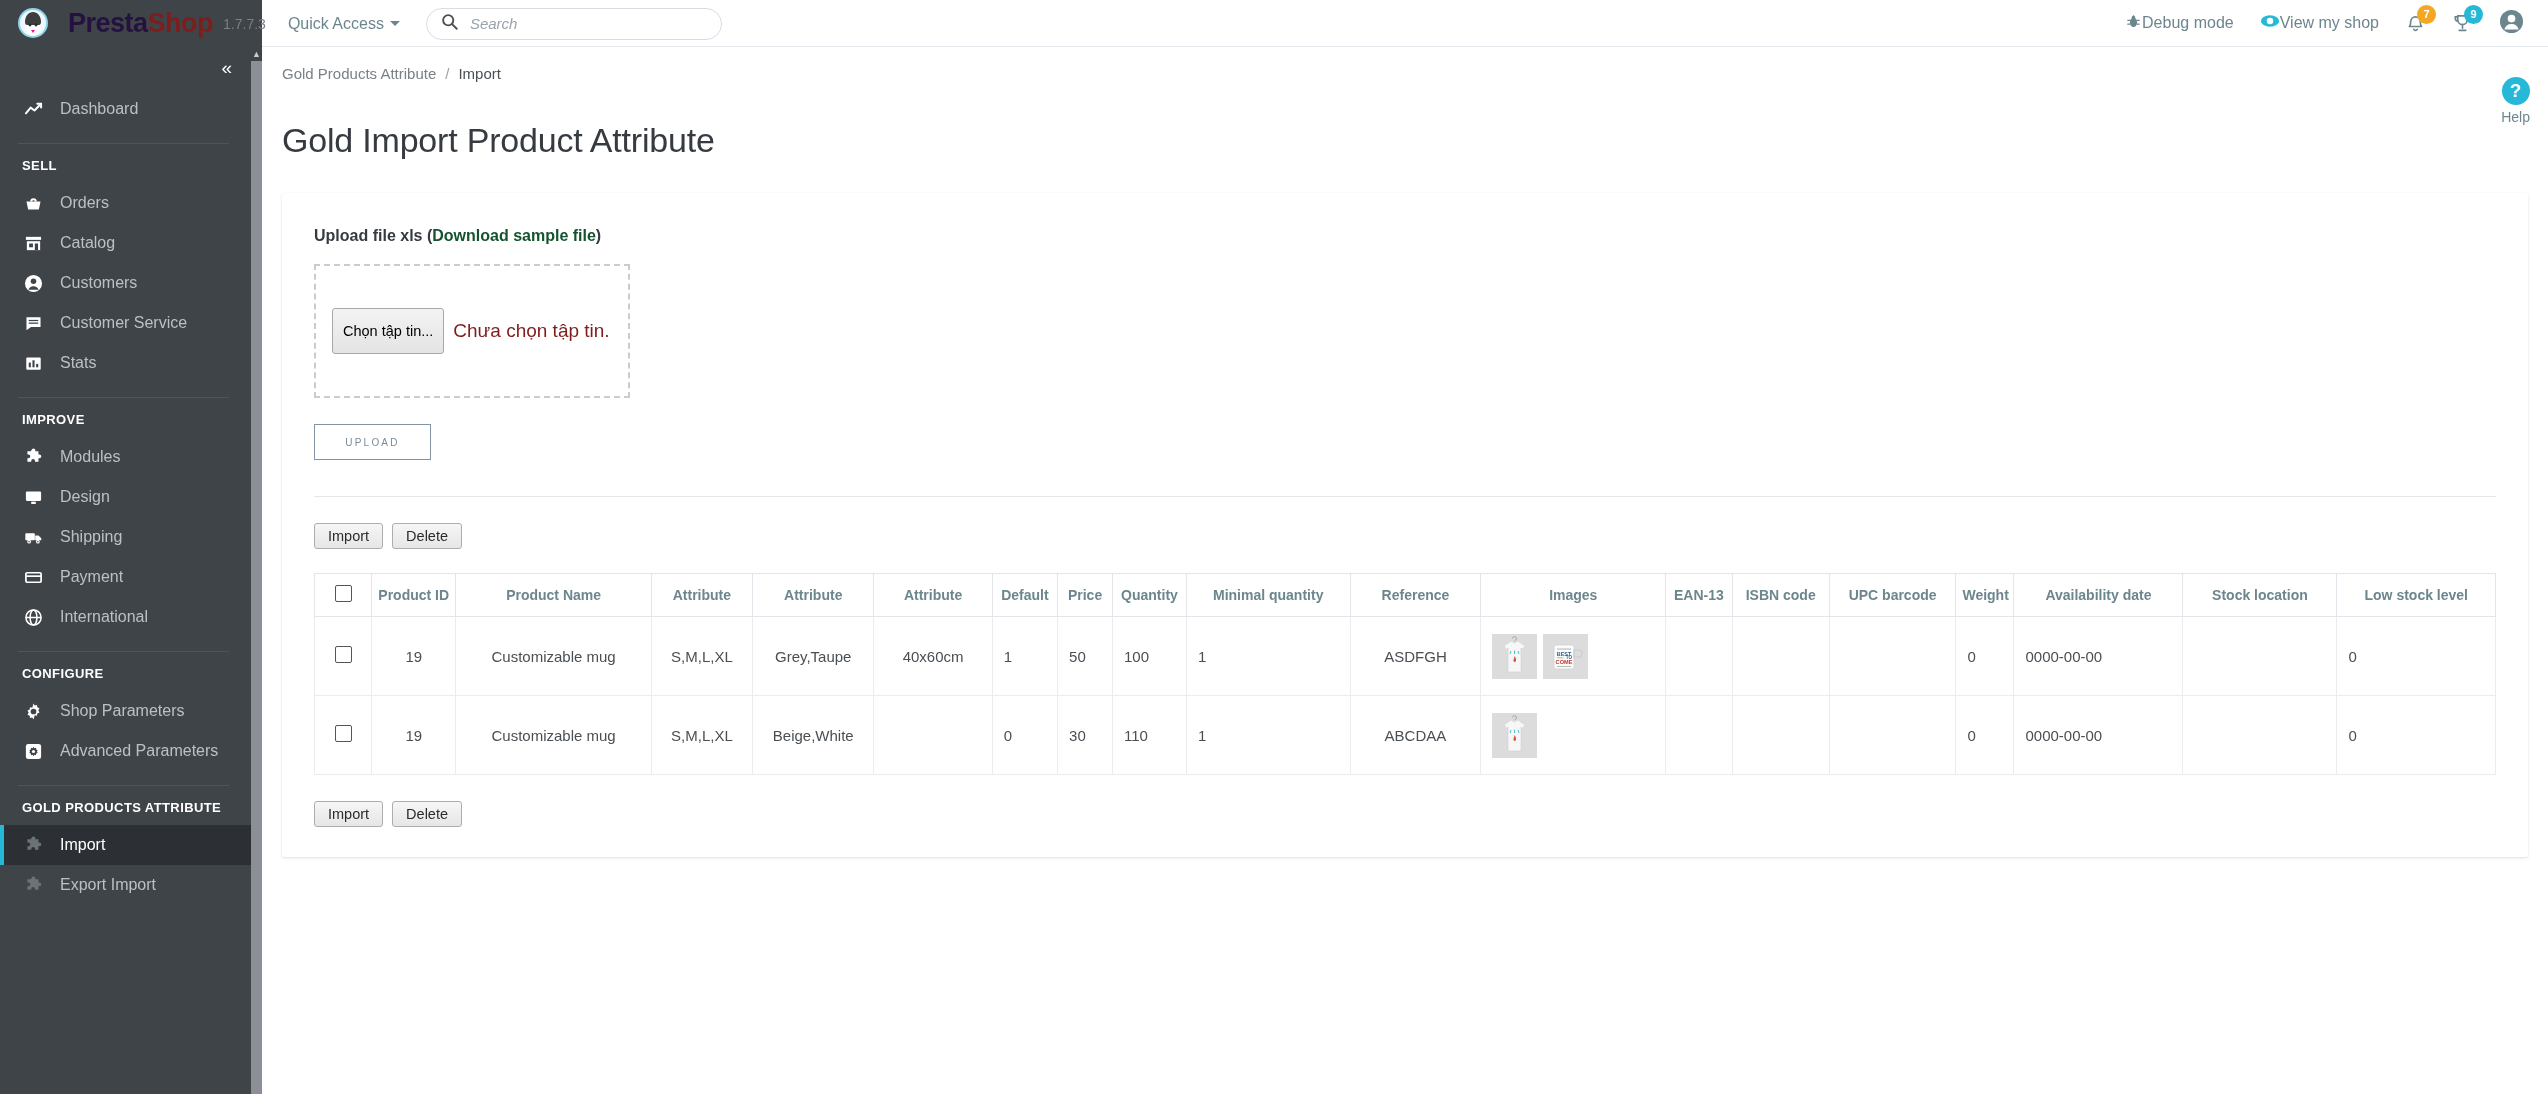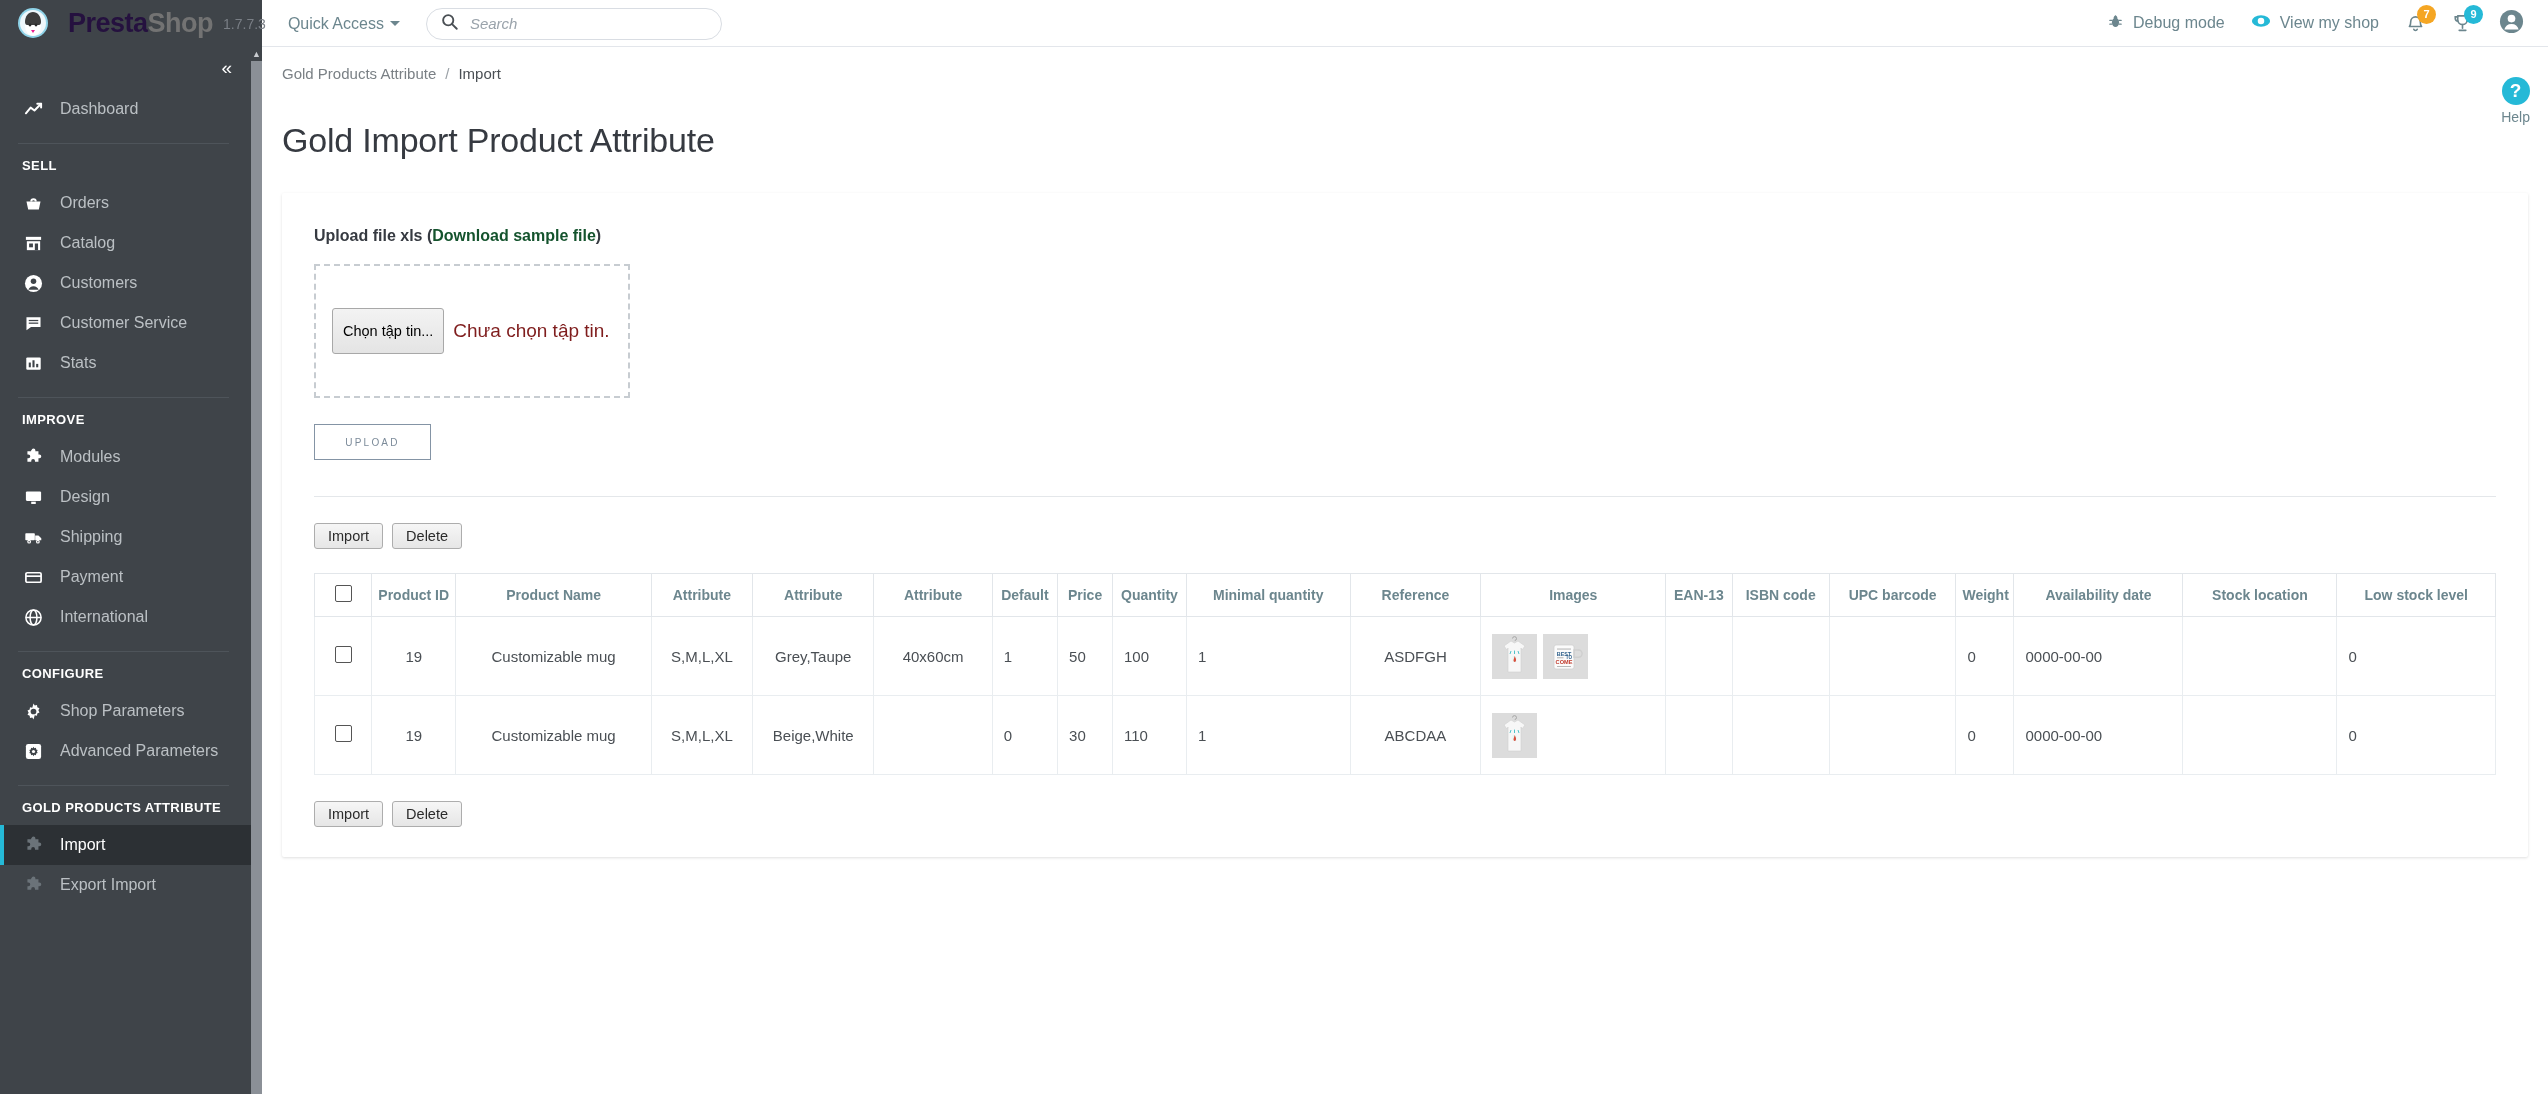--- a/index.html
+++ b/index.html
@@ -21,21 +21,21 @@
     z-index: 50;
   }
   .brand-block {
     width: 262px; height: 47px; display: flex; align-items: center;
     background: #3f4449; position: relative; flex: 0 0 262px;
   }
   .ps-logo-wrap { display:flex; align-items:center; padding-left: 16px; }
   .ps-mascot { width: 34px; height: 34px; position: relative; }
   .ps-name { font-size: 27px; font-weight: bold; letter-spacing: -0.5px; margin-left: 6px; }
   .ps-name .a { color: #25113f; }
-  .ps-name .b { color: #737373; }
+  .ps-name .b { color: #7f1d1d; }
   .ps-version { color: #7a7f86; font-size: 14px; margin-left: 10px; }
   .quick-access {
     margin-left: 22px; font-size: 16px; color: #6c868e; white-space: nowrap;
     display: flex; align-items: center; gap: 6px; cursor: pointer;
   }
   .caret-dn {
     width:0;height:0;border-left:5px solid transparent;border-right:5px solid transparent;
     border-top:5px solid #6c868e; display:inline-block;
   }
   .searchbox {
@@ -45,21 +45,21 @@
   }
   .searchbox input {
     border: none; outline: none; font-size: 15px; color: #6c868e; width: 100%;
     font-family: "Liberation Sans", sans-serif; font-style: italic; background: transparent;
   }
   .searchbox input::placeholder { color: #9aa3ab; font-style: italic; }
   .header-right {
     margin-left: auto; display: flex; align-items: center; gap: 26px;
     padding-right: 24px; color: #6c868e; font-size: 16px;
   }
-  .hr-item { display: flex; align-items: center; gap: 9px; cursor: pointer; white-space: nowrap; }
+  .hr-item { display: flex; align-items: center; cursor: pointer; white-space: nowrap; }
   .badge {
     position: absolute; top: -8px; right: -10px; min-width: 19px; height: 19px;
     border-radius: 10px; color: #fff; font-size: 11px; font-weight: bold;
     display: flex; align-items: center; justify-content: center; padding: 0 4px;
   }
   .badge-orange { background: #f5a623; }
   .badge-blue { background: #25b9d7; }
   .icon-wrap { position: relative; display: inline-flex; }
 
   

